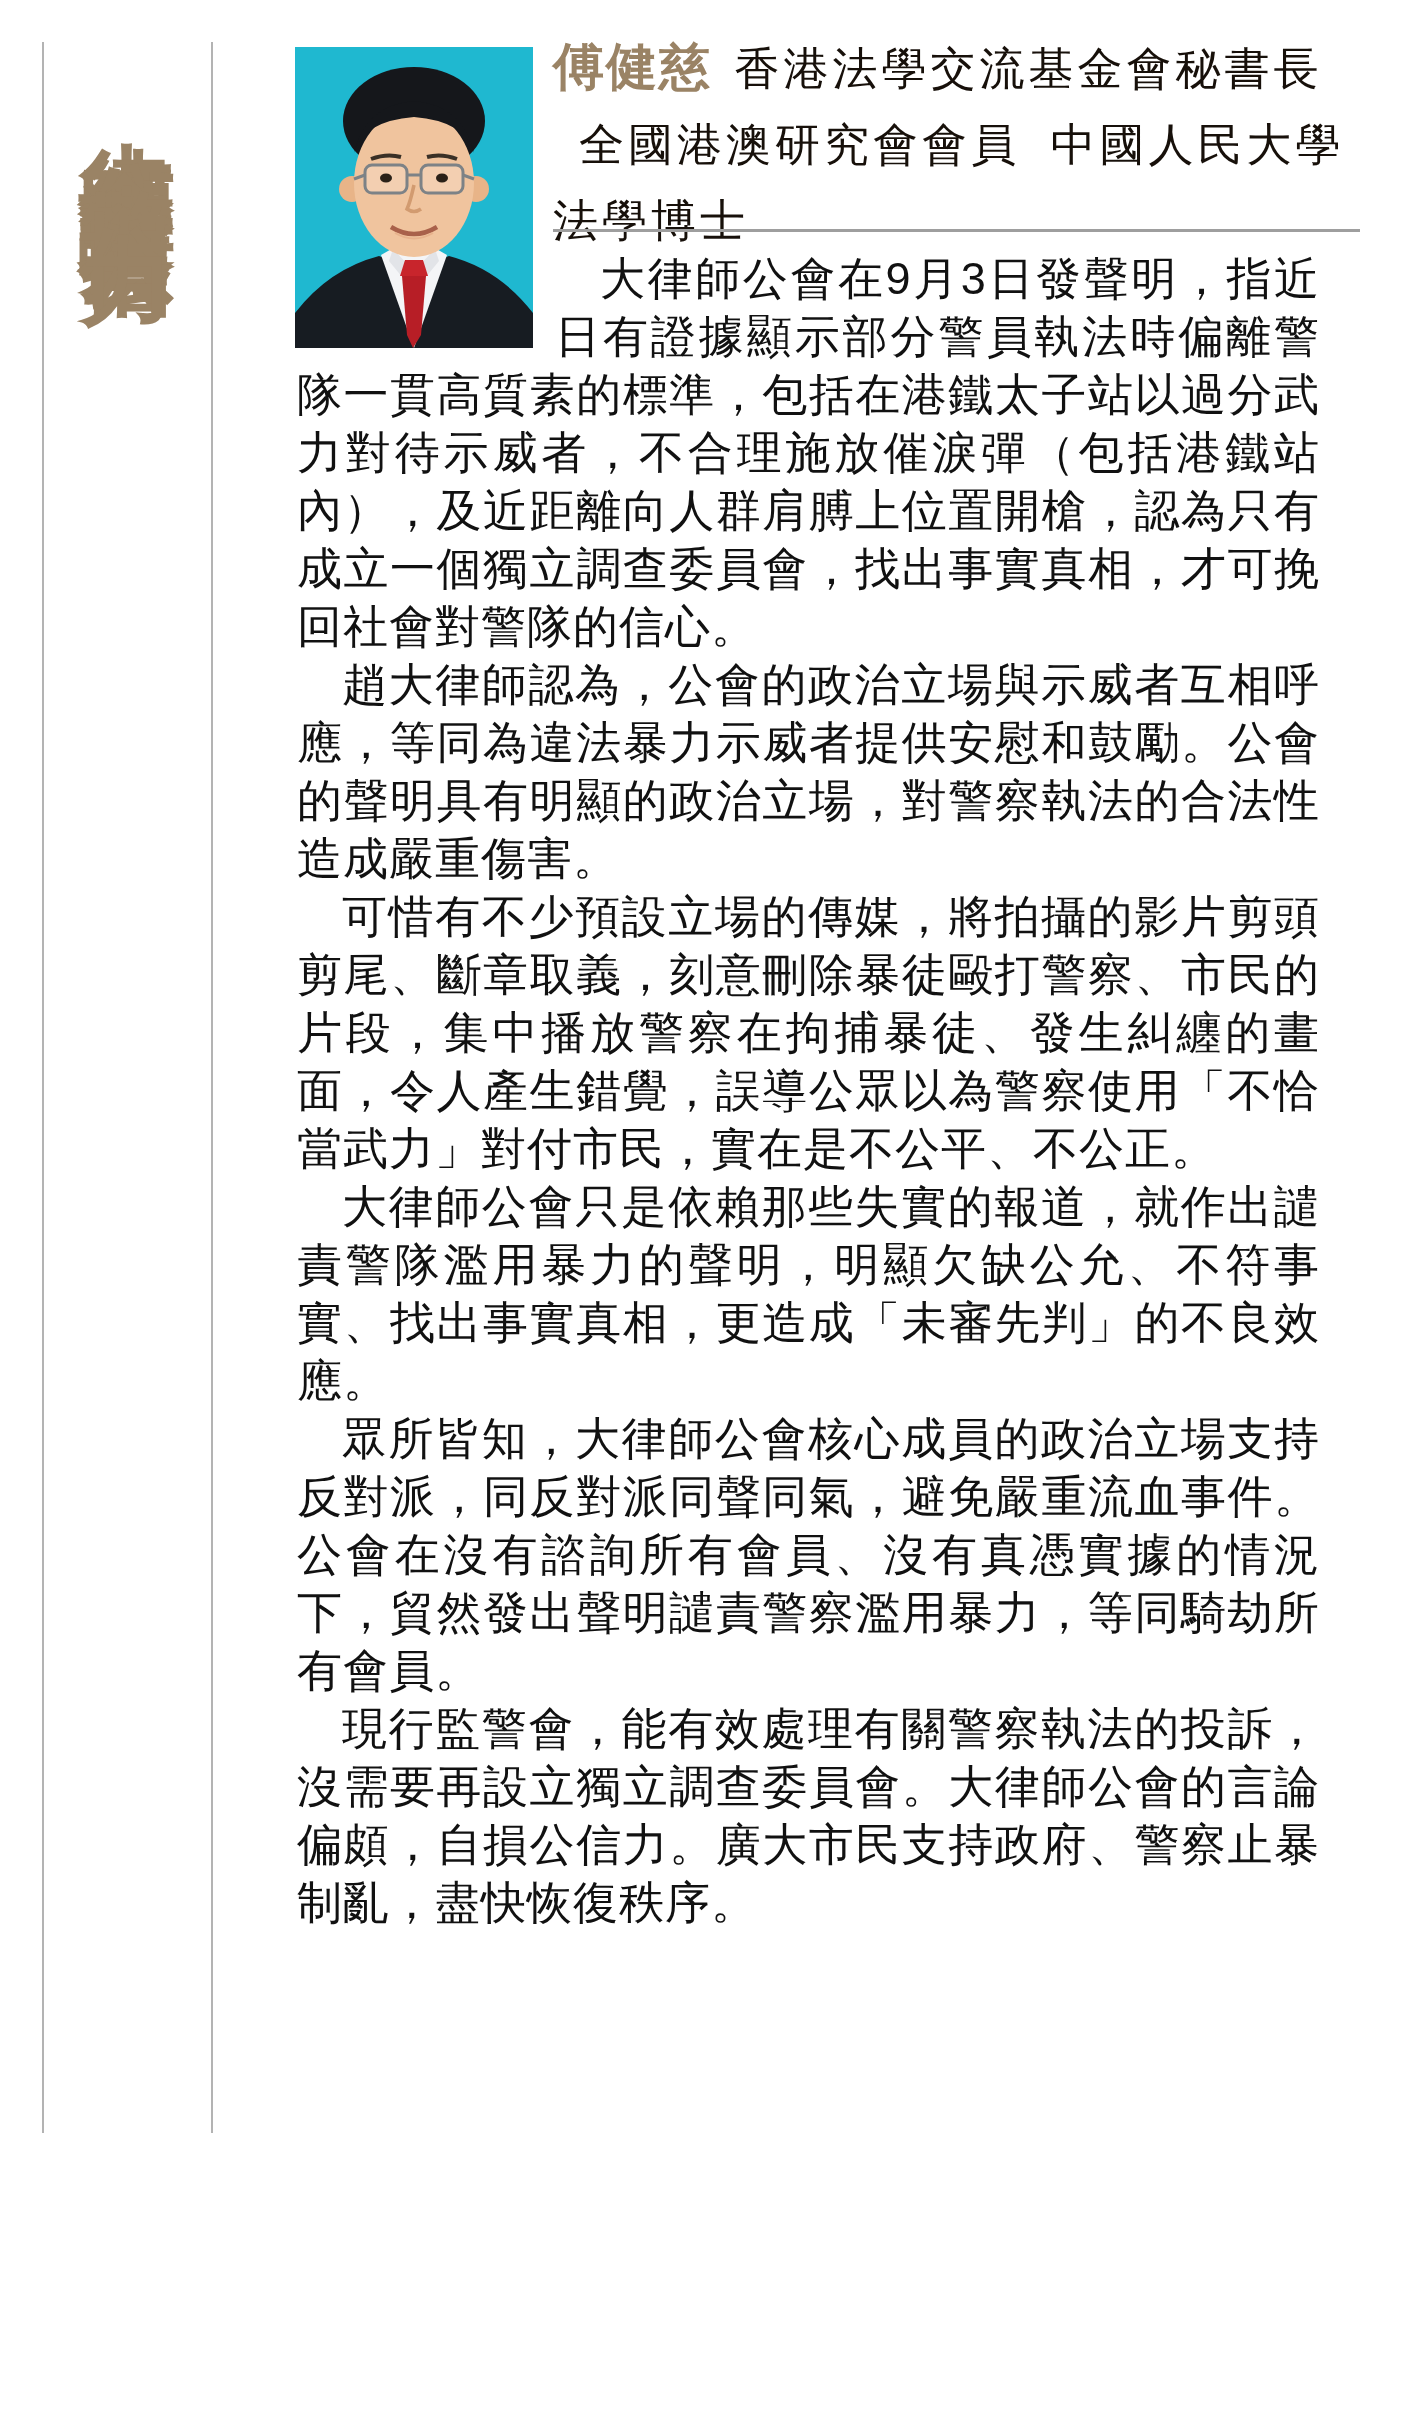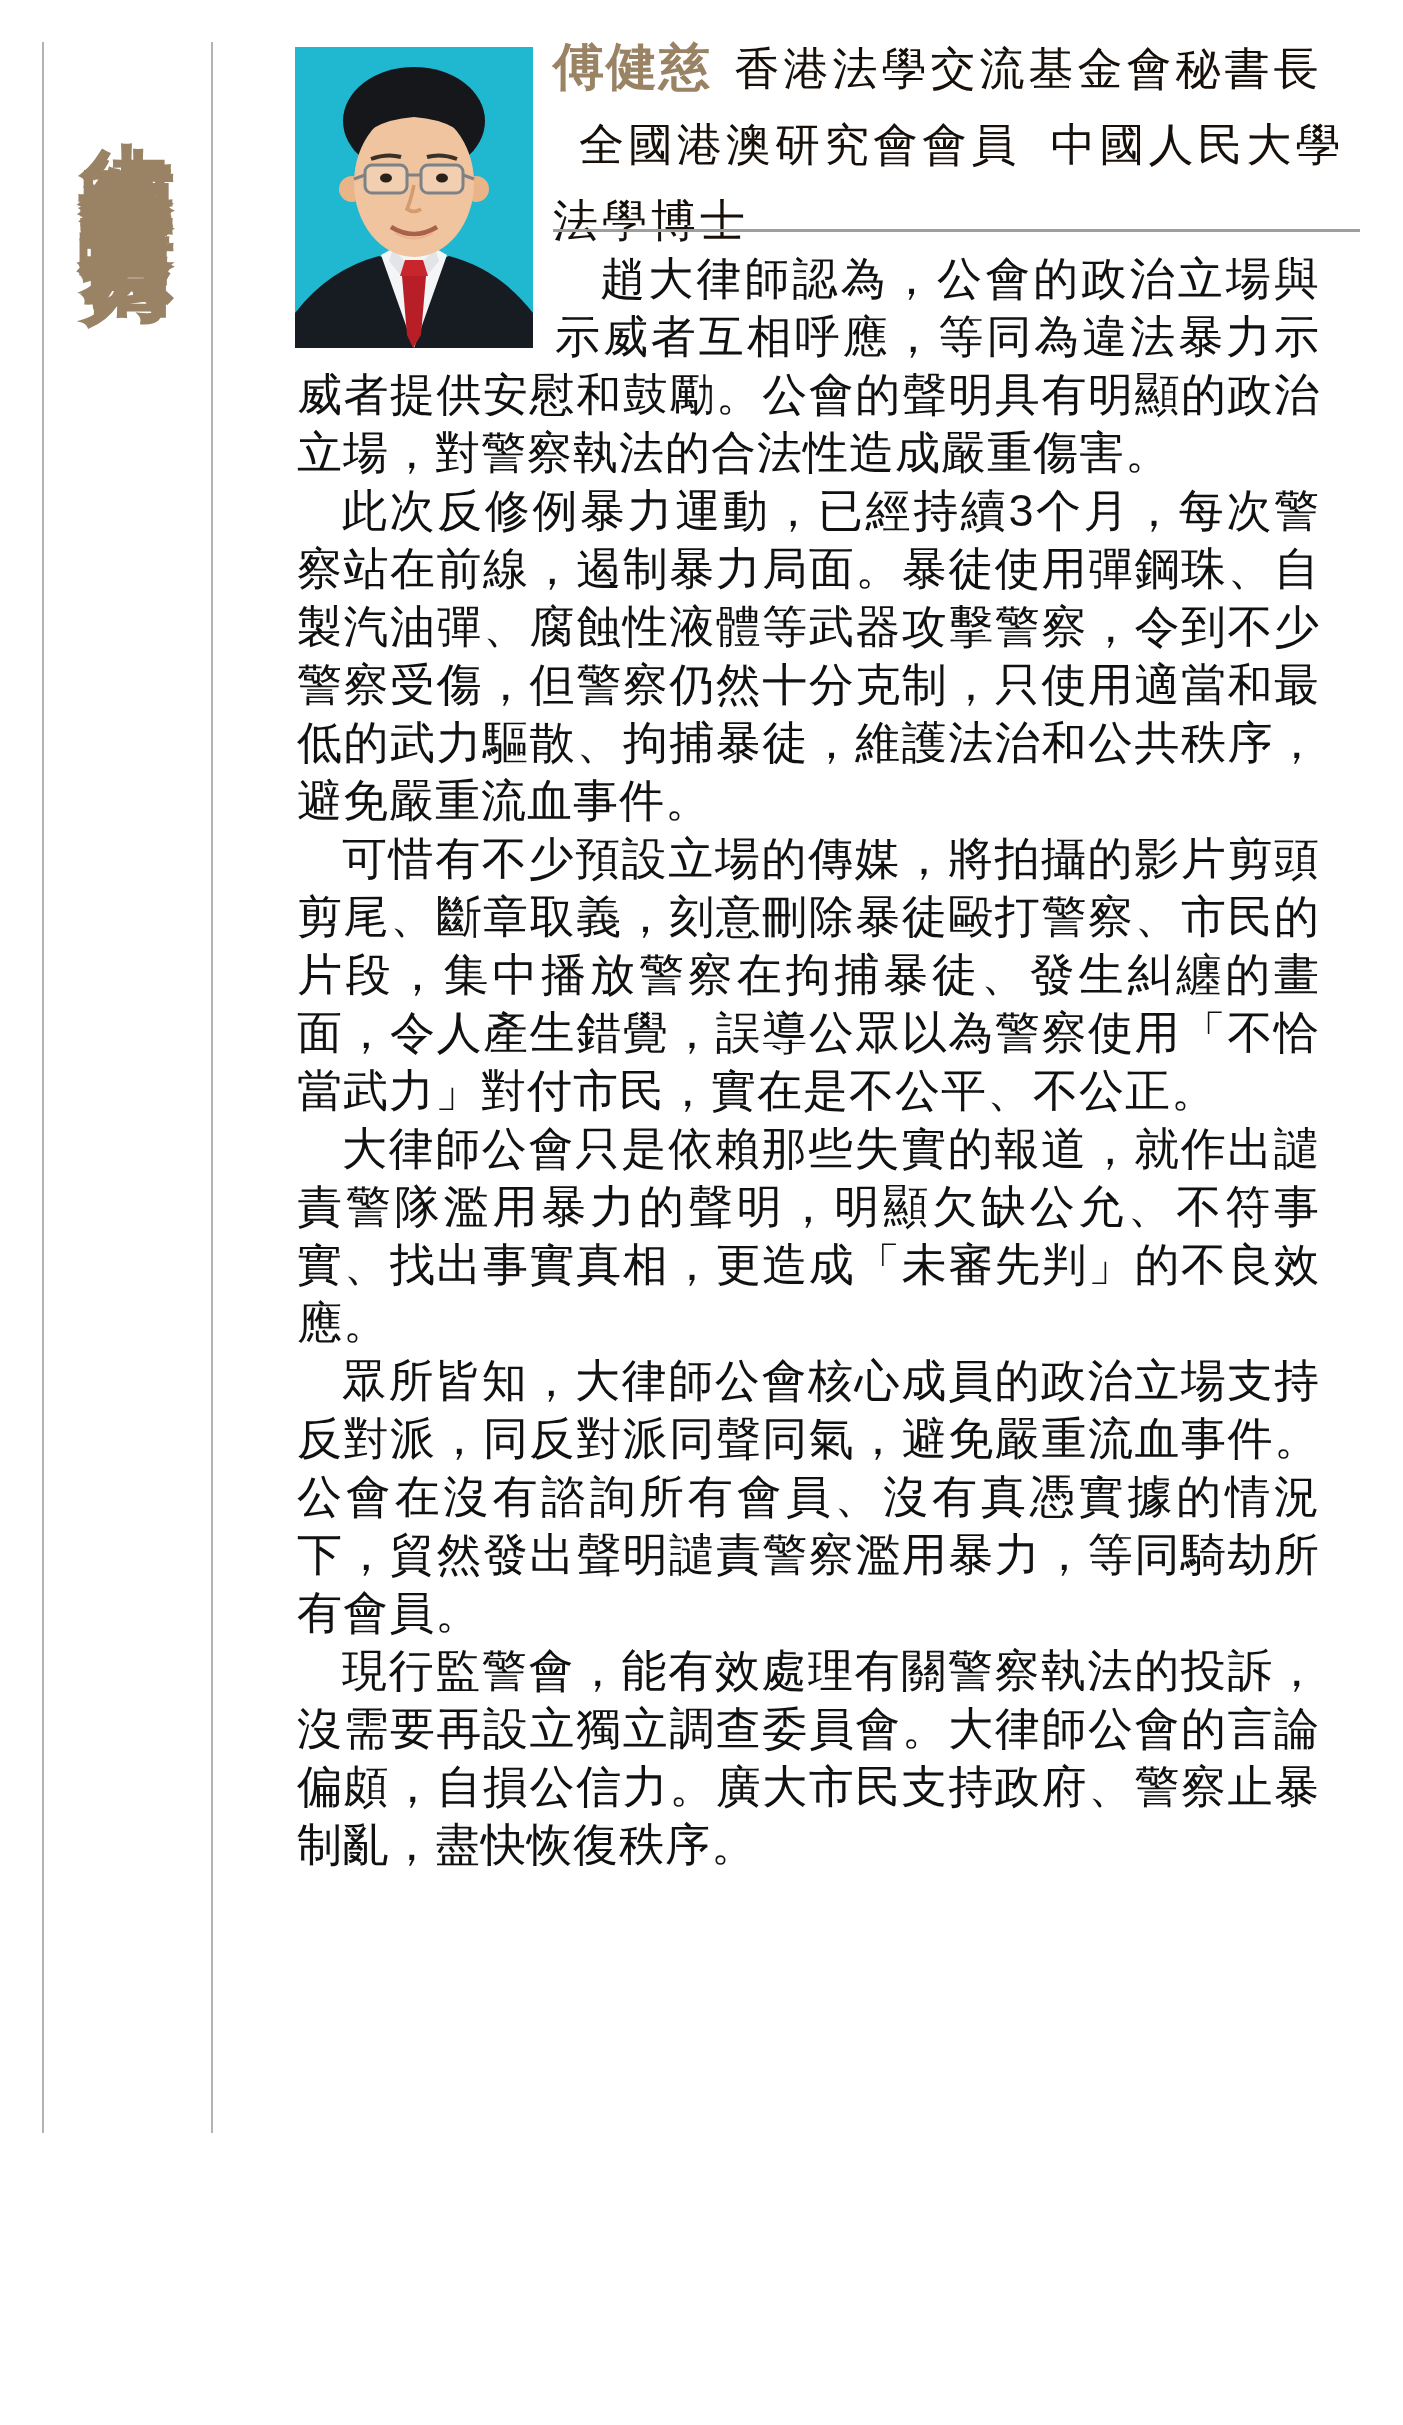--- a/index.html
+++ b/index.html
@@ -159,21 +159,21 @@
   <div class="author-block">
     <span class="author-name">傅健慈</span>
     <span class="author-title first">香港法學交流基金會秘書長</span>
     <span class="author-title gap">全國港澳研究會會員</span>
     <span class="author-title gap">中國人民大學法學博士</span>
   </div>
   <div class="author-rule"></div>
 
   <div class="article-body">
     <div class="photo-wrap-spacer"></div>
+    <p>大律師公會在9月3日發聲明，指近日有證據顯示部分警員執法時偏離警隊一貫高質素的標準，包括在港鐵太子站以過分武力對待示威者，不合理施放催淚彈（包括港鐵站內），及近距離向人群肩膊上位置開槍，認為只有成立一個獨立調查委員會，找出事實真相，才可挽回社會對警隊的信心。</p>
     <p>趙大律師認為，公會的政治立場與示威者互相呼應，等同為違法暴力示威者提供安慰和鼓勵。公會的聲明具有明顯的政治立場，對警察執法的合法性造成嚴重傷害。</p>
-    <p>此次反修例暴力運動，已經持續3个月，每次警察站在前線，遏制暴力局面。暴徒使用彈鋼珠、自製汽油彈、腐蝕性液體等武器攻擊警察，令到不少警察受傷，但警察仍然十分克制，只使用適當和最低的武力驅散、拘捕暴徒，維護法治和公共秩序，避免嚴重流血事件。</p>
     <p>可惜有不少預設立場的傳媒，將拍攝的影片剪頭剪尾、斷章取義，刻意刪除暴徒毆打警察、市民的片段，集中播放警察在拘捕暴徒、發生糾纏的畫面，令人產生錯覺，誤導公眾以為警察使用「不恰當武力」對付市民，實在是不公平、不公正。</p>
     <p>大律師公會只是依賴那些失實的報道，就作出譴責警隊濫用暴力的聲明，明顯欠缺公允、不符事實、找出事實真相，更造成「未審先判」的不良效應。</p>
     <p>眾所皆知，大律師公會核心成員的政治立場支持反對派，同反對派同聲同氣，避免嚴重流血事件。公會在沒有諮詢所有會員、沒有真憑實據的情況下，貿然發出聲明譴責警察濫用暴力，等同騎劫所有會員。</p>
     <p>現行監警會，能有效處理有關警察執法的投訴，沒需要再設立獨立調查委員會。大律師公會的言論偏頗，自損公信力。廣大市民支持政府、警察止暴制亂，盡快恢復秩序。</p>
   </div>
 
 </div>
 
 </body></html>

